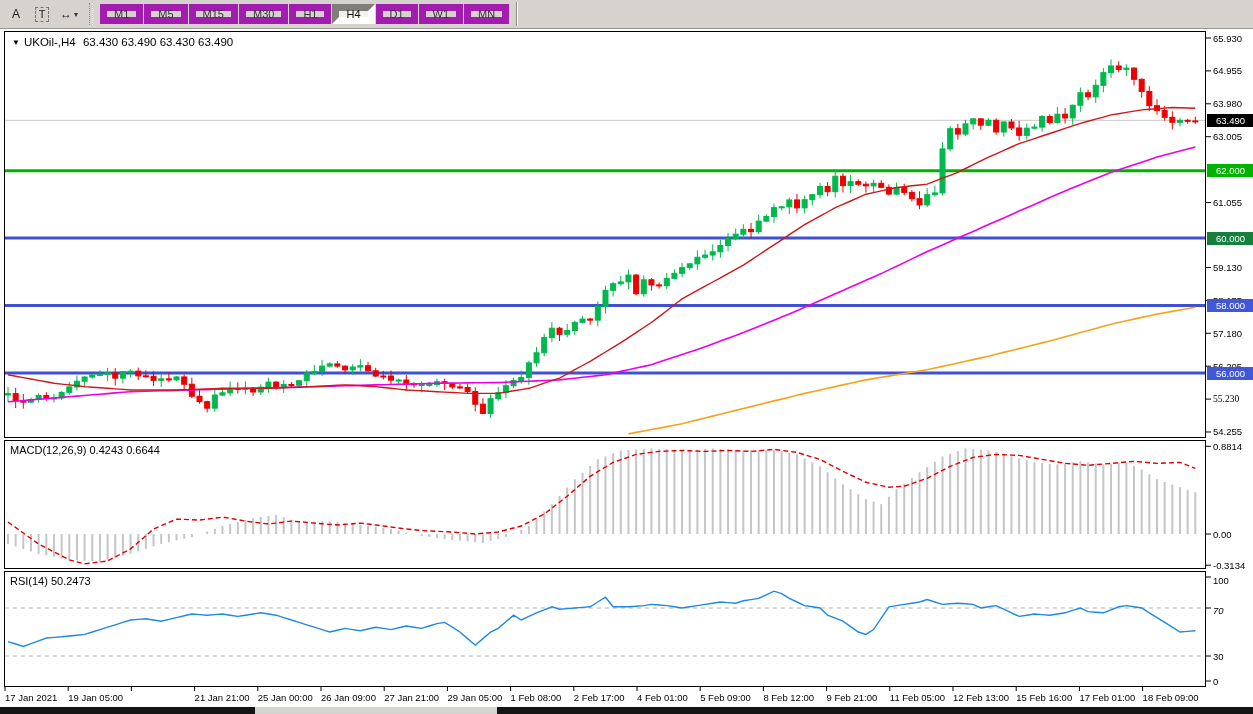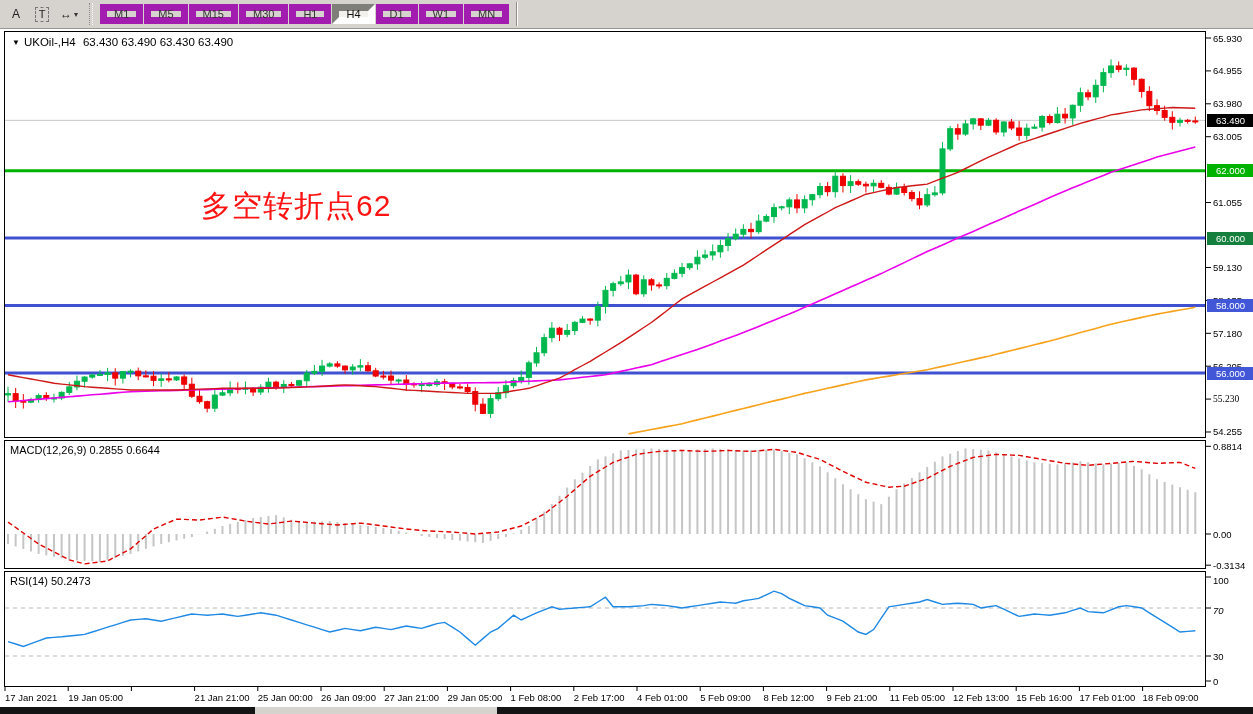--- a/index.html
+++ b/index.html
@@ -601,24 +601,23 @@
         <line x1="1079.4" x2="1079.4" y1="687" y2="691" stroke="#000" stroke-width="1"></line>
         <line x1="1142.6000000000001" x2="1142.6000000000001" y1="687" y2="691" stroke="#000" stroke-width="1"></line>
       </g>
     </svg>
 
   <div id="chart-title">
     <span class="tri">▼</span><span>UKOil-,H4</span>
     <span style="margin-left:4px;">63.430 63.490 63.430 63.490</span>
   </div>
 
-  <div class="ind-label" style="top:444px;">MACD(12,26,9) 0.2855 0.6644</div>
+  <div class="ind-label" style="top:444px;">MACD(12,26,9) 0.4243 0.6644</div>
   <div class="ind-label" style="top:575px;">RSI(14) 50.2473</div>
 
-  <div id="annotation" style="color: rgb(254, 18, 18);">多空转折点62</div>
 
   <div id="labels">
       <div class="axis-label" style="left: 1213px; top: 32.5px;">65.930</div>
       <div class="axis-label" style="left: 1213px; top: 65.4033px;">64.955</div>
       <div class="axis-label" style="left: 1213px; top: 98.3067px;">63.980</div>
       <div class="axis-label" style="left: 1213px; top: 131.21px;">63.005</div>
       <div class="axis-label" style="left: 1213px; top: 197.017px;">61.055</div>
       <div class="axis-label" style="left: 1213px; top: 261.98px;">59.130</div>
       <div class="axis-label" style="left: 1213px; top: 294.883px;">58.155</div>
       <div class="axis-label" style="left: 1213px; top: 327.786px;">57.180</div>

